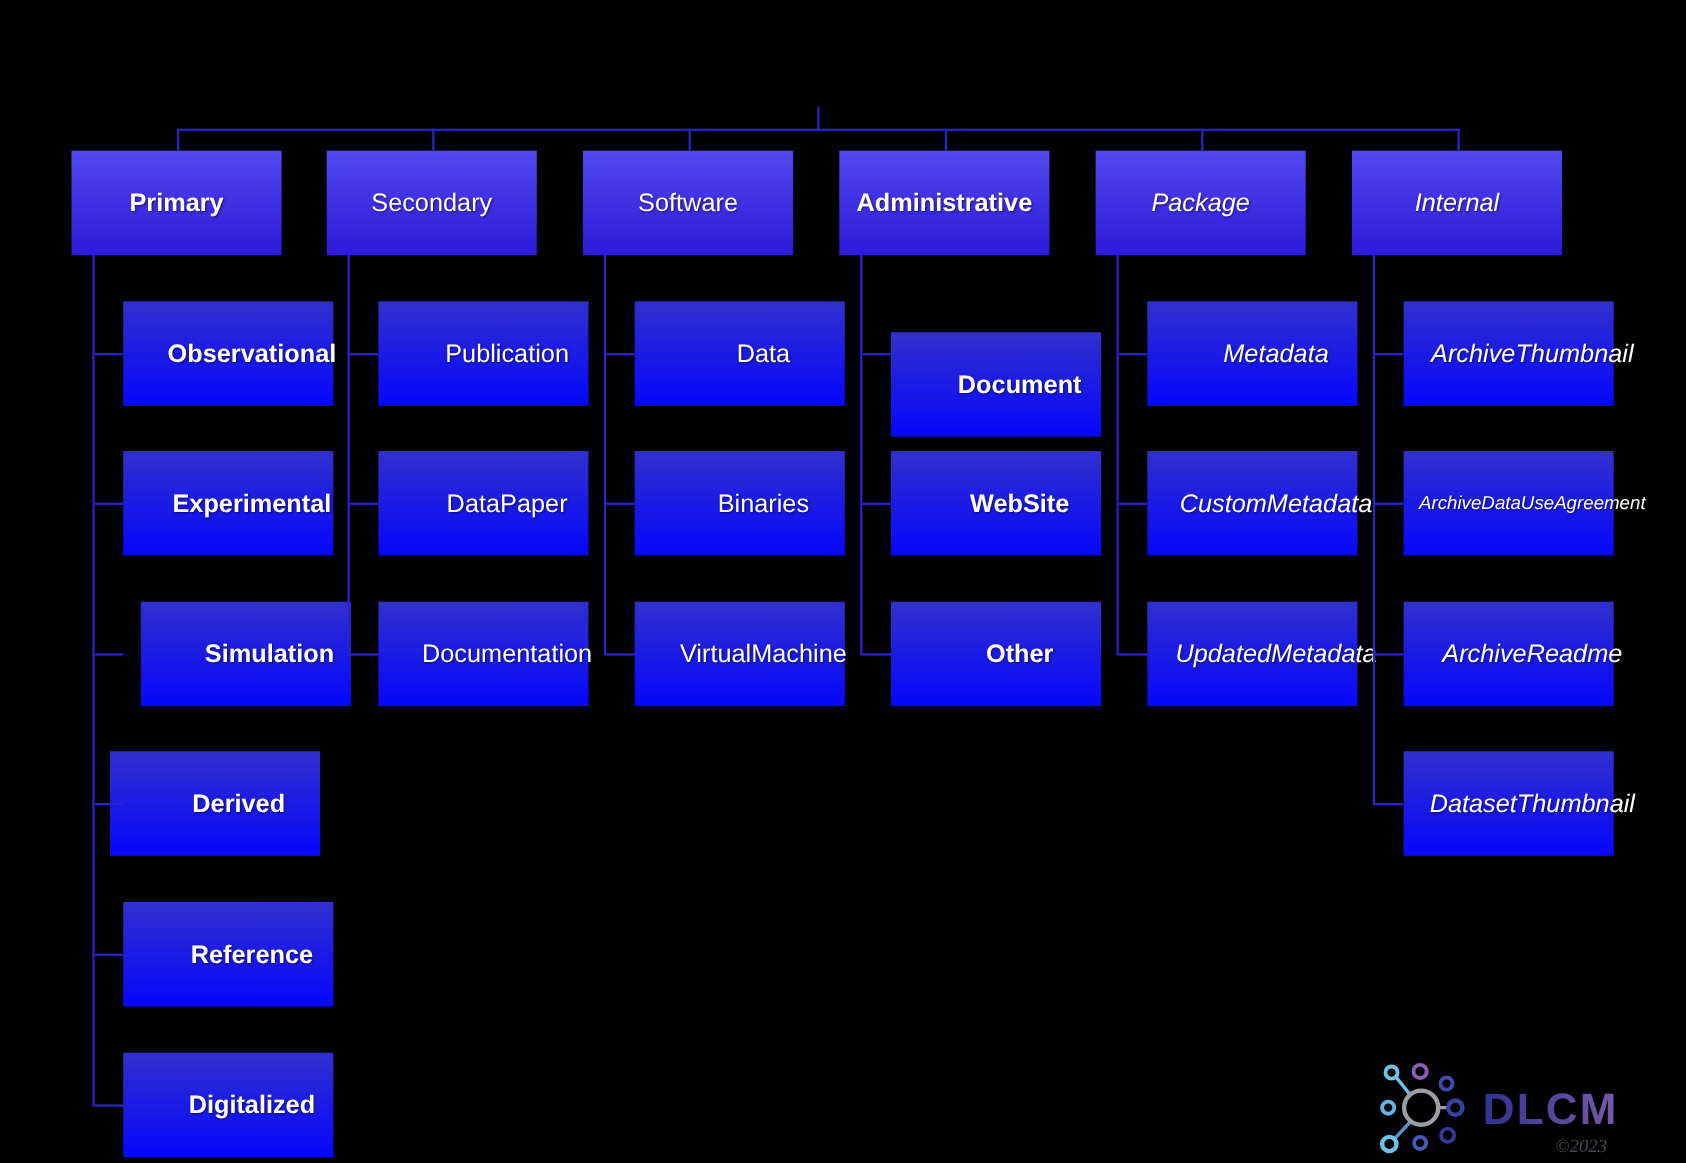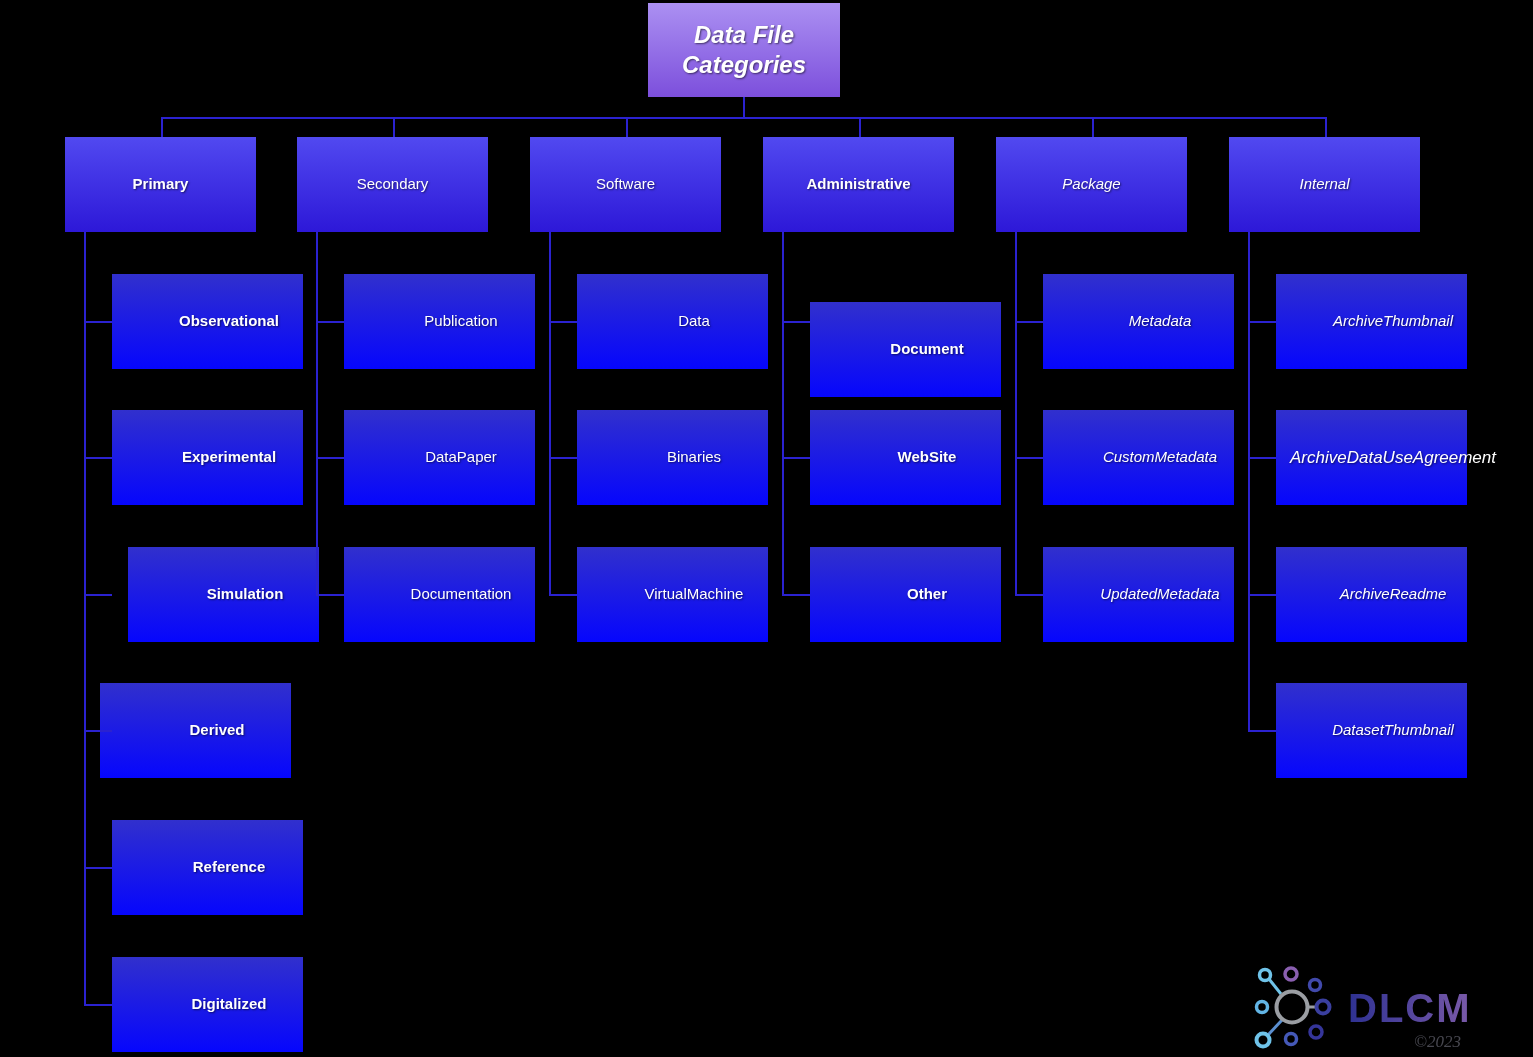--- a/index.html
+++ b/index.html
@@ -11,21 +11,21 @@
     overflow: hidden;
     font-family: "Liberation Sans", sans-serif;
   }
   .box {
     position: absolute;
     display: flex;
     align-items: center;
     justify-content: center;
     text-align: center;
     color: #fff;
-    font-size: 15px;
+    font-size: 23px;
     line-height: 1.25;
     padding: 4px;
     box-sizing: border-box;
     text-shadow: 1px 1px 2px rgba(0,0,0,0.55);
   }
   .root-box {
     left: 648px; top: 3px; width: 192px; height: 94px;
     background: linear-gradient(180deg, var(--root-top), var(--root-bot));
     font-weight: 700; font-style: italic; font-size: 24px;
   }
@@ -42,23 +42,20 @@
   .italic { font-style: italic; text-align: right; }
   .small { font-size: 17px; }
   .conn { position: absolute; background: var(--conn, #2b22d0); }
   #logo { position: absolute; left: 1248px; top: 948px; }
 </style>
 </head>
 <body>
 
 <div id="stage" style="--bg: #000000; --root-top: #ab90f2; --root-bot: #7c4fdc; --parent-top: #5149f0; --parent-bot: #2d18d8; --child-top: #3130cd; --child-bot: #0606fd; --conn: #2b22d0;">
 
-  <div class="box root-box">
-    <span>Data File Categories</span>
-  </div>
 
   <div id="nodes">
       <div class="box parent-box bold" style="left: 65px; top: 137px;">
         <span>Primary</span>
       </div>
       <div class="box child-box bold" style="left: 112px; top: 274px;">
         <span>Observational</span>
       </div>
       <div class="box child-box bold" style="left: 112px; top: 410px;">
         <span>Experimental</span>

